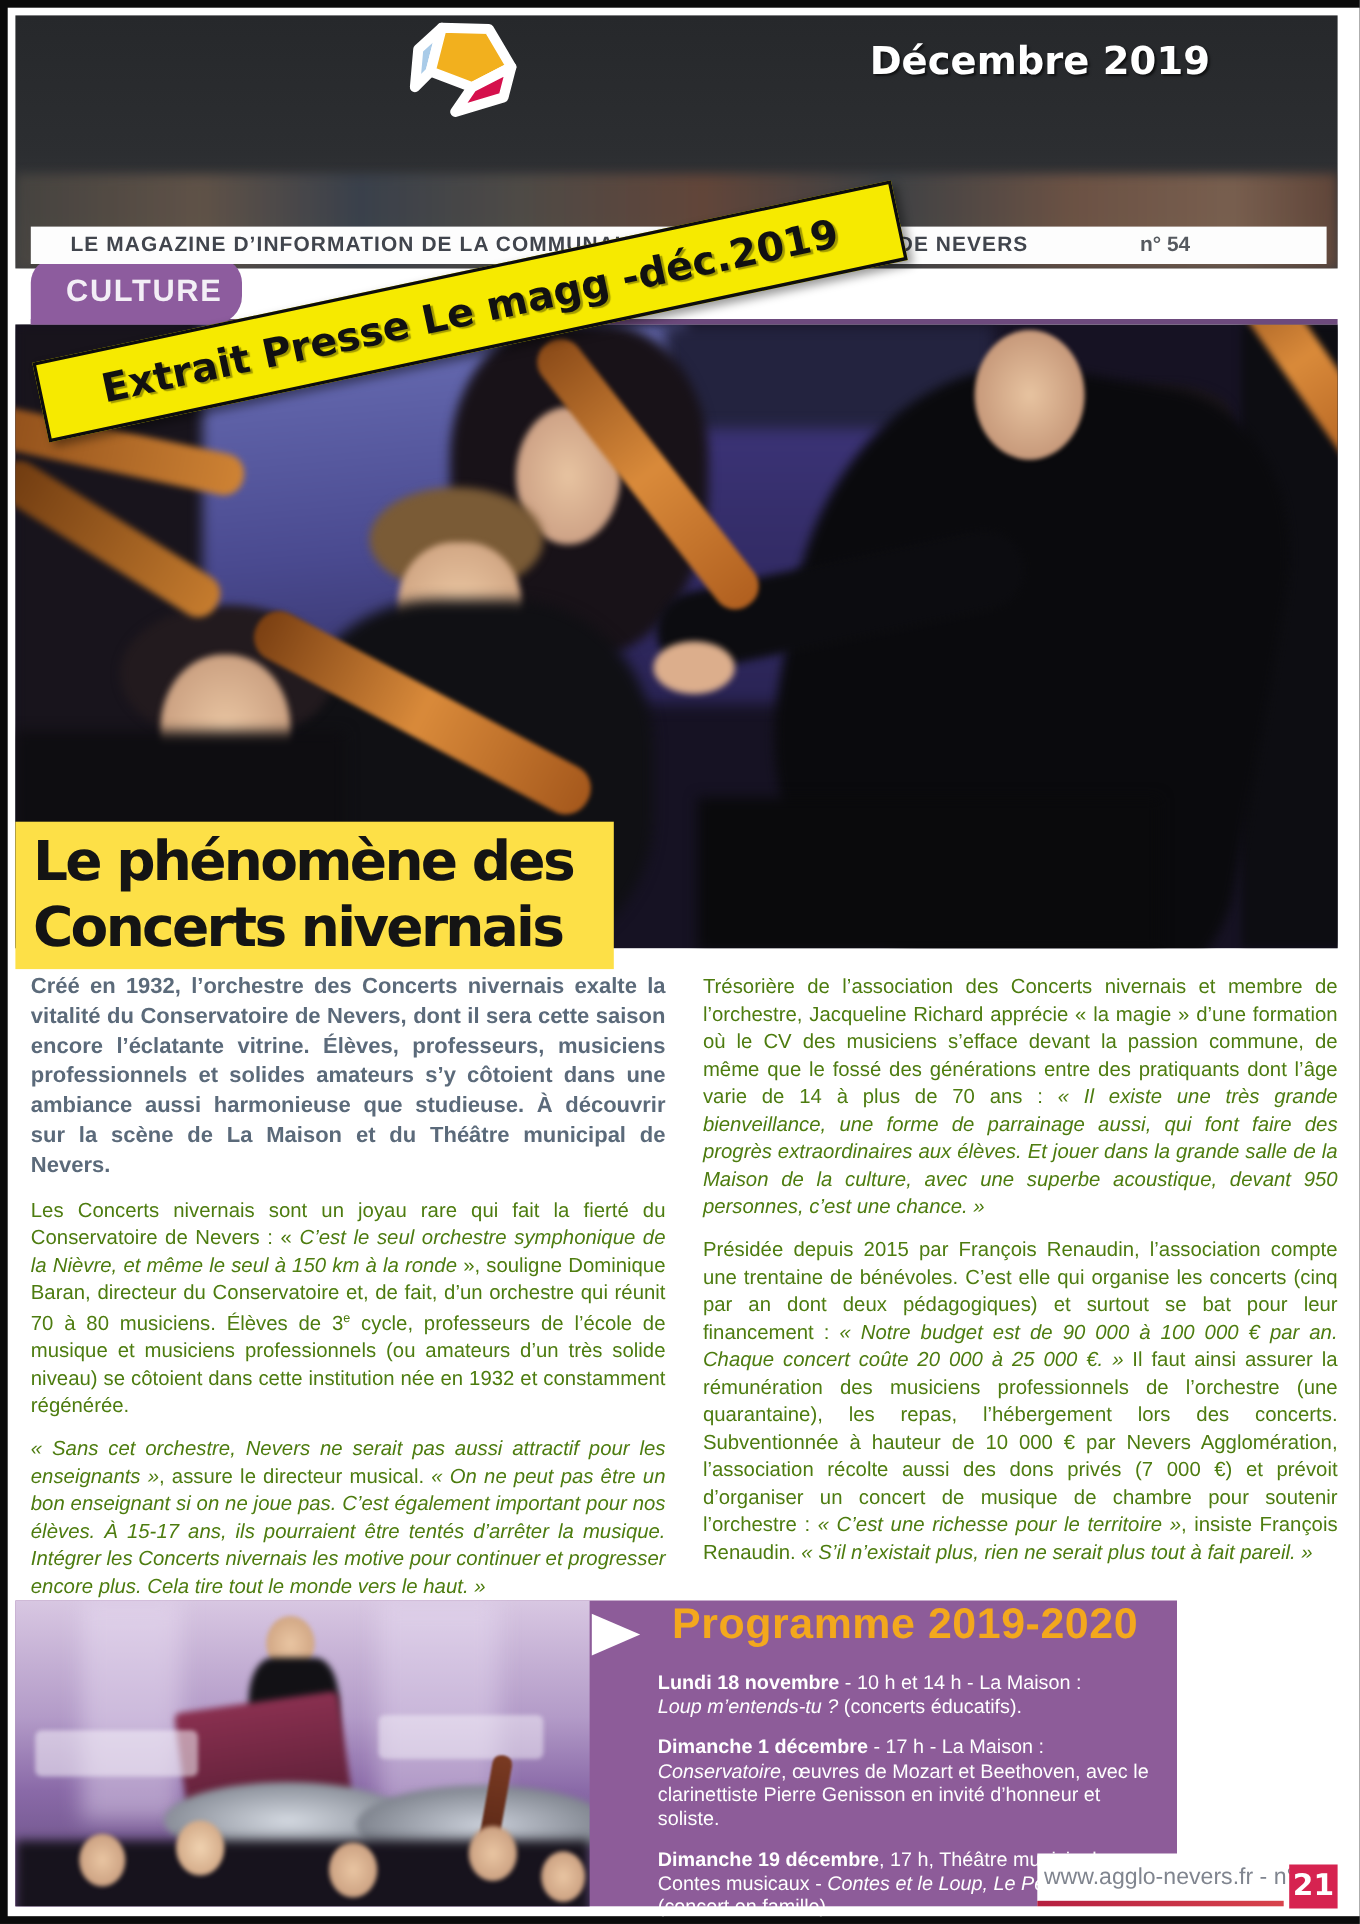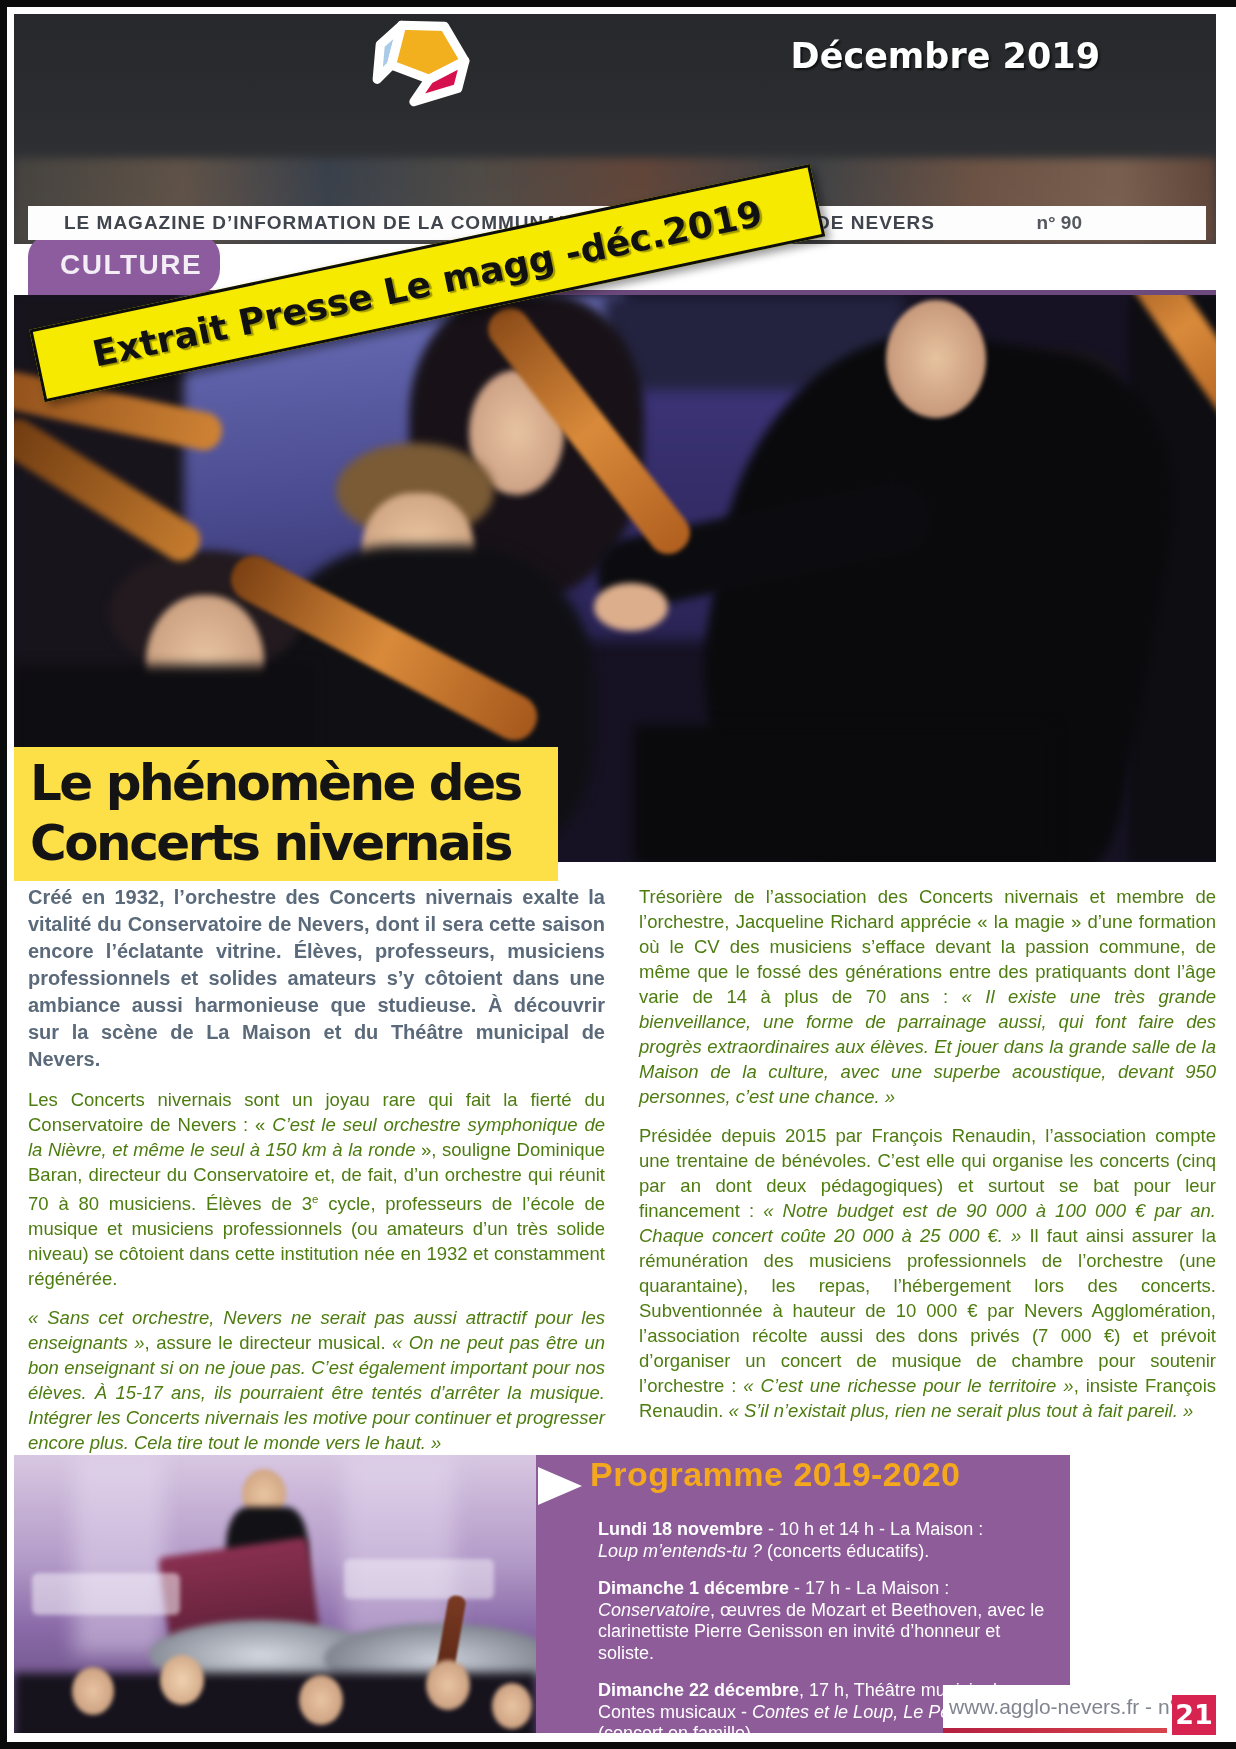--- a/index.html
+++ b/index.html
@@ -42,21 +42,21 @@
   p.body{margin:0 0 14px 0;font-size:18.5px;line-height:25px;color:#4d7c0f;text-align:justify;}
   .sg-b{font-weight:700;}
   .sg-i{font-style:italic;}
   .sg-sup{vertical-align:super;font-size:.62em;}
 
   
   .programme{position:absolute;left:7px;top:1448px;width:1056px;height:278px;background:#8d5c99;z-index:5;}
   .programme-photo{position:absolute;left:0;top:0;width:522px;height:278px;margin:0;overflow:hidden;background:linear-gradient(180deg,#d8c7e2 0%,#b39bc8 38%,#8a6aa8 62%,#5d4677 100%);}
   .programme-photo .sh{position:absolute;}
   .tri{position:absolute;left:524px;top:12px;width:0;height:0;border-left:44px solid #ffffff;border-top:19px solid transparent;border-bottom:19px solid transparent;}
-  .programme h2{position:absolute;left:576px;top:0;margin:0;font-size:34px;font-weight:700;color:#f3a81d;letter-spacing:.5px;}
+  .programme h2{position:absolute;left:597px;top:0;margin:0;font-size:39px;font-weight:700;color:#f3a81d;letter-spacing:.5px;}
   .programme-items{position:absolute;left:584px;top:48px;width:458px;}
   .programme-items p{margin:16px 0 8px 0;font-size:18px;line-height:21.5px;color:#ffffff;}
 
   
   .footer-box{position:absolute;left:936px;top:1678px;width:273px;height:50px;background:#ffffff;z-index:40;}
   .footer-site{position:absolute;left:6px;top:10px;font-size:21px;color:#80858f;white-space:nowrap;}
   .footer-rule{position:absolute;left:0;bottom:2px;width:224px;height:5px;background:linear-gradient(90deg,#b51f40,#d8444c);}
   .page-no{position:absolute;right:0;top:10px;width:44px;height:40px;background:#d62350;color:#ffffff;font-weight:700;font-size:27px;text-align:center;line-height:40px;font-family:"DejaVu Sans",sans-serif;}
 </style>
 </head>
@@ -72,21 +72,21 @@
         <svg viewBox="0 0 104 88" width="106" height="90">
           <g stroke="#ffffff" stroke-width="9" stroke-linejoin="round">
             <polygon fill="#a9cbe8" points="34,7 24,46 10,60 13,26"></polygon>
             <polygon fill="#f2b01e" points="34,7 76,8 96,42 61,60 24,46"></polygon>
             <polygon fill="#d5104c" points="61,60 96,42 89,69 46,82"></polygon>
           </g>
         </svg>
       </span>
       <div class="tagline-band">
         <span class="tagline">LE MAGAZINE D’INFORMATION DE LA COMMUNAUTÉ D’AGGLOMÉRATION DE NEVERS</span>
-        <span class="issue-no">n° 90</span>
+        <span class="issue-no">n° 54</span>
       </div>
     </header>
 
     <div class="culture-badge">
       <span>CULTURE</span>
     </div>
     <div class="section-rule"></div>
 
     <figure class="main-photo">
       <div class="sh" style="left:0;top:0;width:210px;height:567px;background:#18141c;filter:blur(5px);"></div>
@@ -153,21 +153,21 @@
         <div class="sh" style="left:146px;top:200px;width:44px;height:50px;background:radial-gradient(#f0d2b0,#c79a78);border-radius:50%;filter:blur(2px);"></div>
         <div class="sh" style="left:285px;top:220px;width:44px;height:50px;background:radial-gradient(#e9c5a2,#bf9274);border-radius:50%;filter:blur(2px);"></div>
         <div class="sh" style="left:412px;top:205px;width:44px;height:50px;background:radial-gradient(#e9c5a2,#bf9274);border-radius:50%;filter:blur(2px);"></div>
         <div class="sh" style="left:478px;top:228px;width:40px;height:46px;background:radial-gradient(#e9c5a2,#bf9274);border-radius:50%;filter:blur(2px);"></div>
       </figure>
       <span class="tri"></span>
       <h2>Programme 2019-2020</h2>
       <div class="programme-items">
         <p><span class="sg-b">Lundi 18 novembre</span><span> - 10 h et 14 h - La Maison :</span><br><span class="sg-i">Loup m’entends-tu ?</span><span> (concerts éducatifs).</span></p>
         <p><span class="sg-b">Dimanche 1 décembre</span><span> - 17 h - La Maison :</span><br><span class="sg-i">Conservatoire</span><span>, œuvres de Mozart et Beethoven, avec le clarinettiste Pierre Genisson en invité d’honneur et soliste.</span></p>
-        <p><span class="sg-b">Dimanche 22 décembre</span><span>, 17 h, Théâtre municipal :</span><br><span>Contes musicaux - </span><span class="sg-i">Contes et le Loup, Le Petit Tailleur</span><span> (concert en famille).</span></p>
+        <p><span class="sg-b">Dimanche 19 décembre</span><span>, 17 h, Théâtre municipal :</span><br><span>Contes musicaux - </span><span class="sg-i">Contes et le Loup, Le Petit Tailleur</span><span> (concert en famille).</span></p>
         <p><span class="sg-b">Dimanche 29 mars</span><span>, 17 h, La Maison :</span><br></p>
       </div>
     </section>
 
     <div class="footer-box">
       <span class="footer-site">www.agglo-nevers.fr - n° 54</span>
       <div class="footer-rule"></div>
       <div class="page-no">21</div>
     </div>
 

